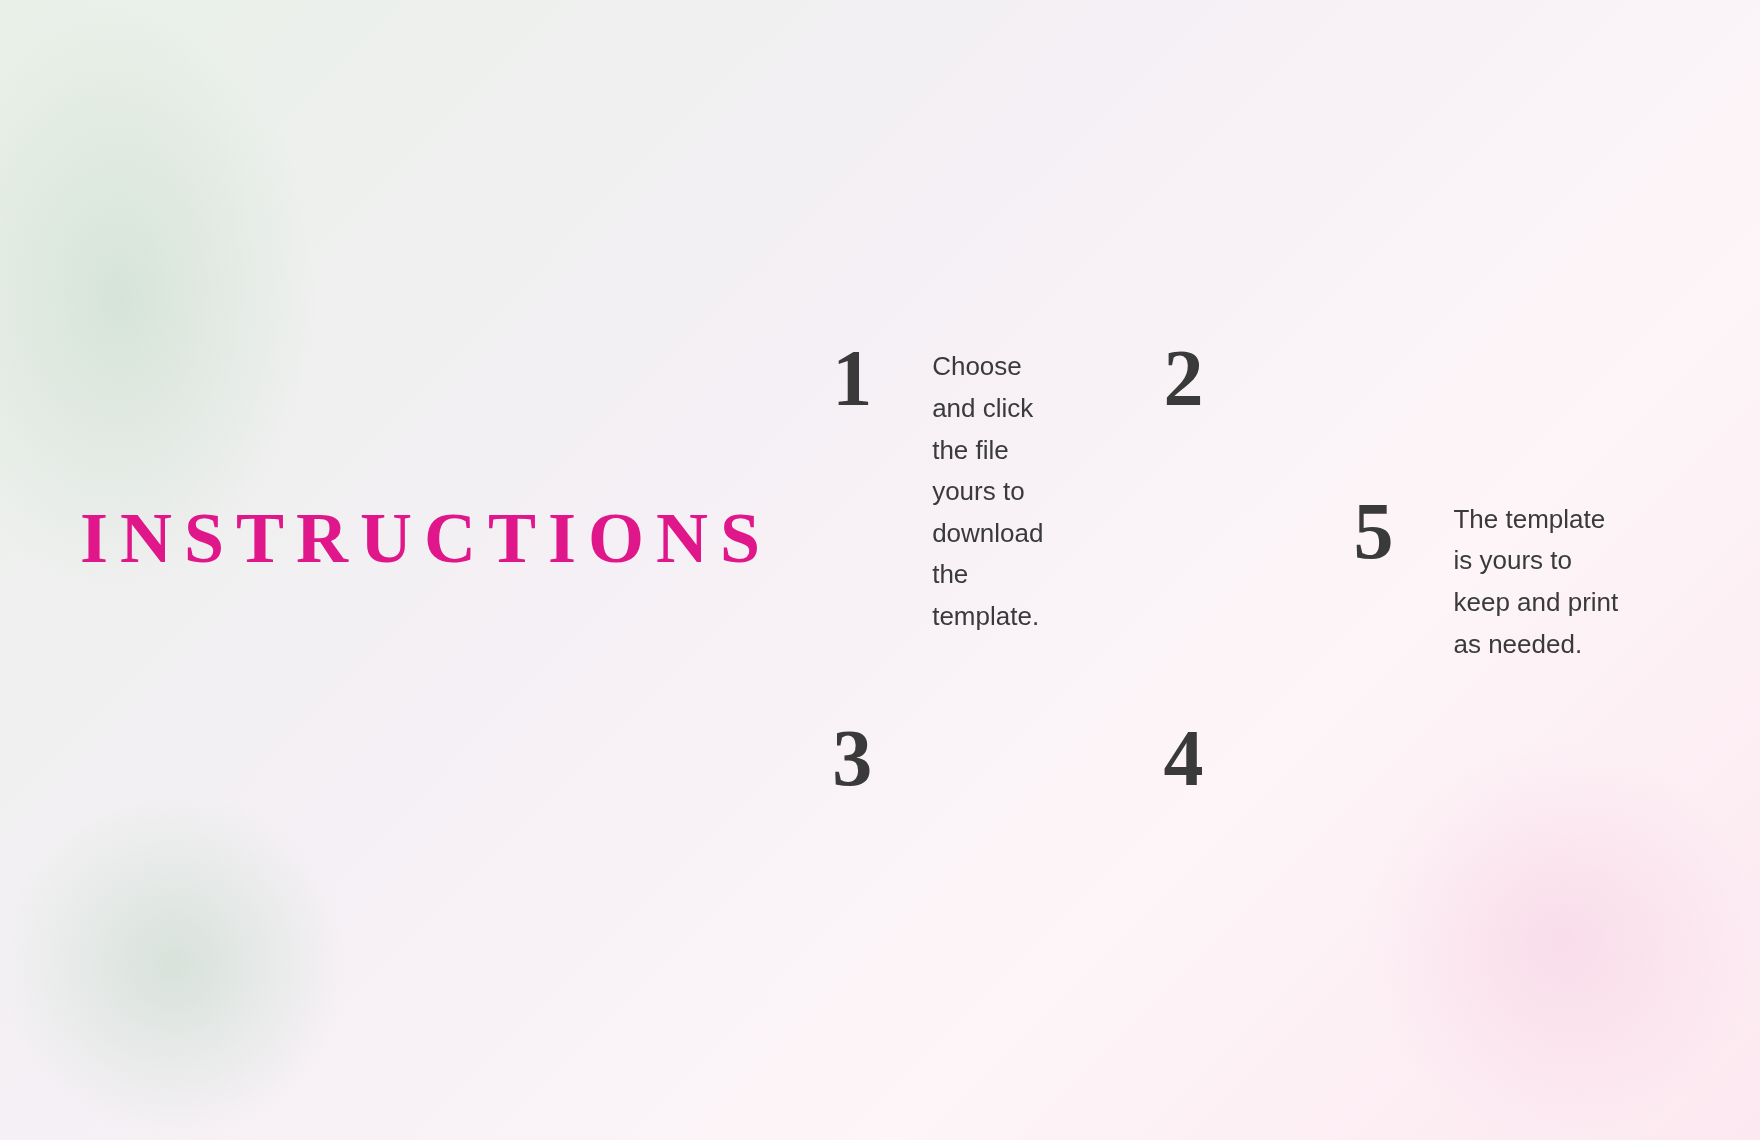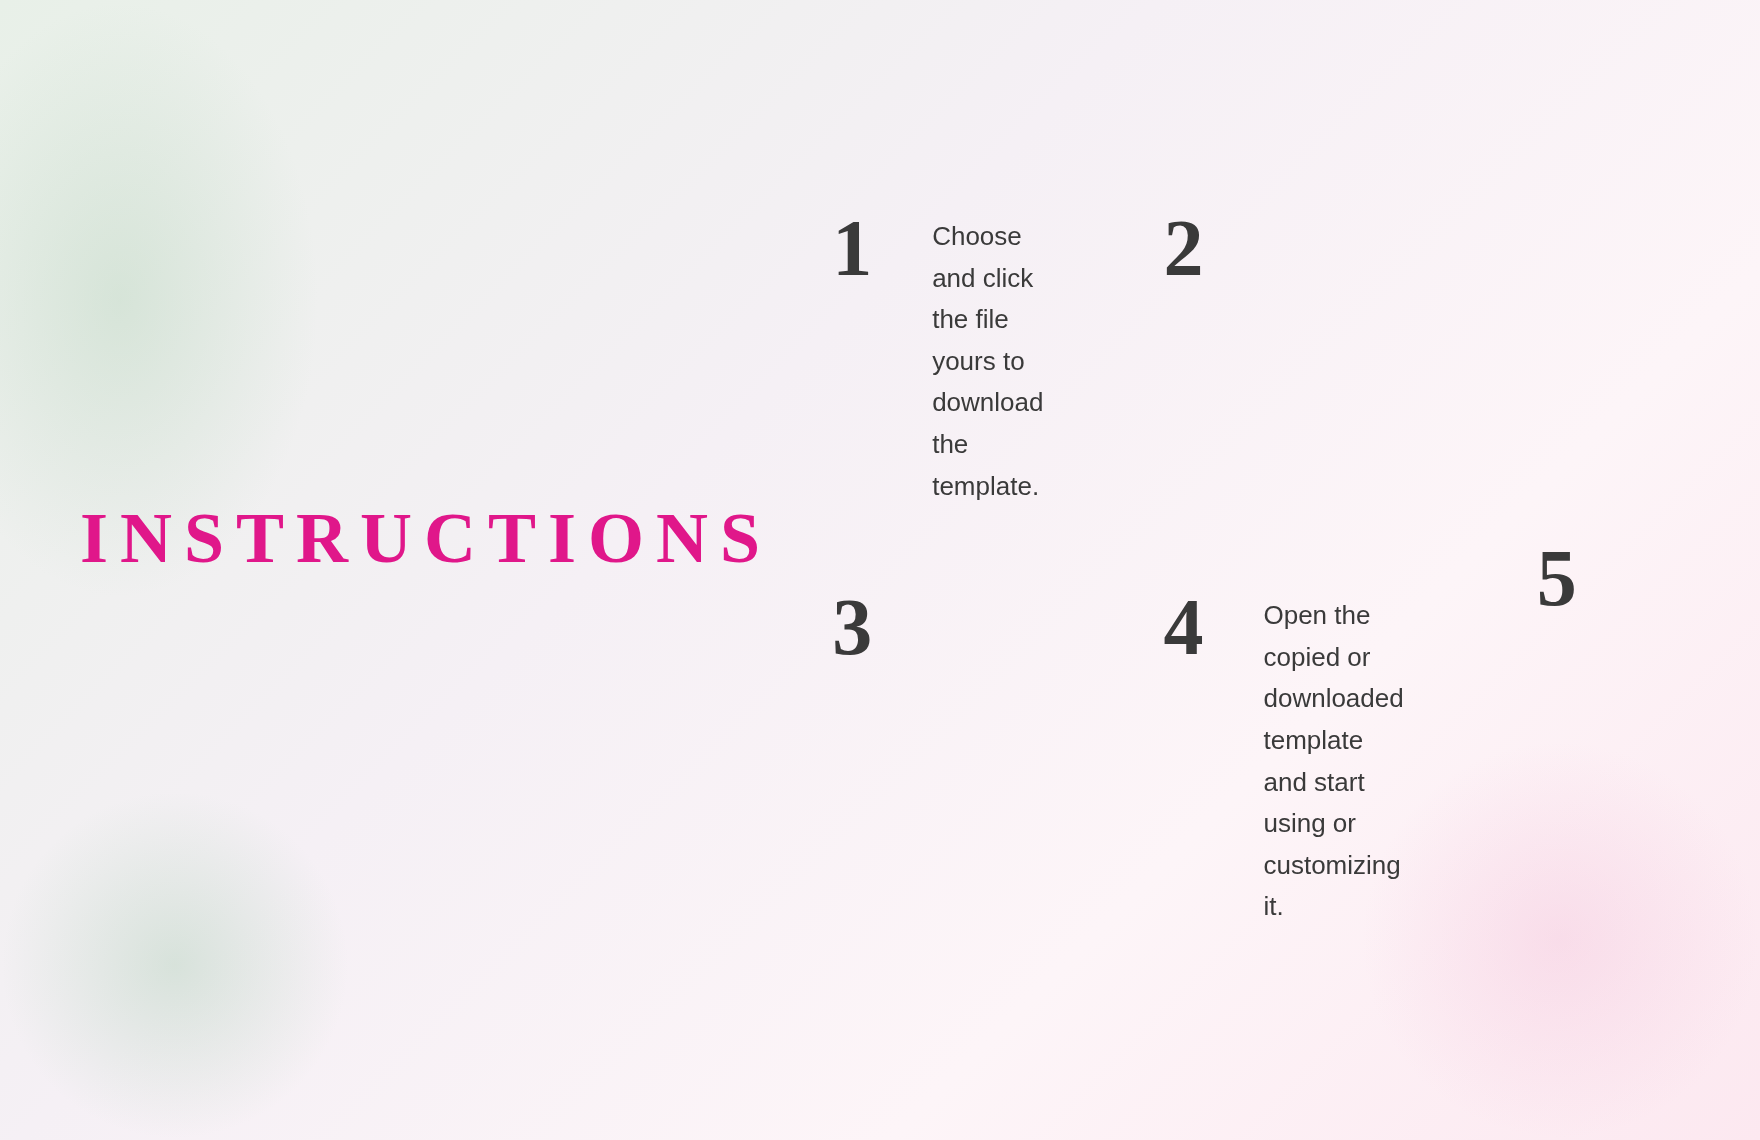--- a/index.html
+++ b/index.html
@@ -143,24 +143,24 @@
     <div class="step">
       <span class="step-number">2</span>
     </div>
 
     <div class="step">
       <span class="step-number">3</span>
     </div>
 
     <div class="step">
       <span class="step-number">4</span>
-      <p class="step-text">Open the copied or downloaded template and start using or customizing it.</p>
     </div>
 
   </div>
 
   <div class="step-5-row">
     <div class="step">
       <span class="step-number">5</span>
+      <p class="step-text">The template is yours to keep and print as needed.</p>
     </div>
   </div>
 
 </div>
 
 </body></html>

